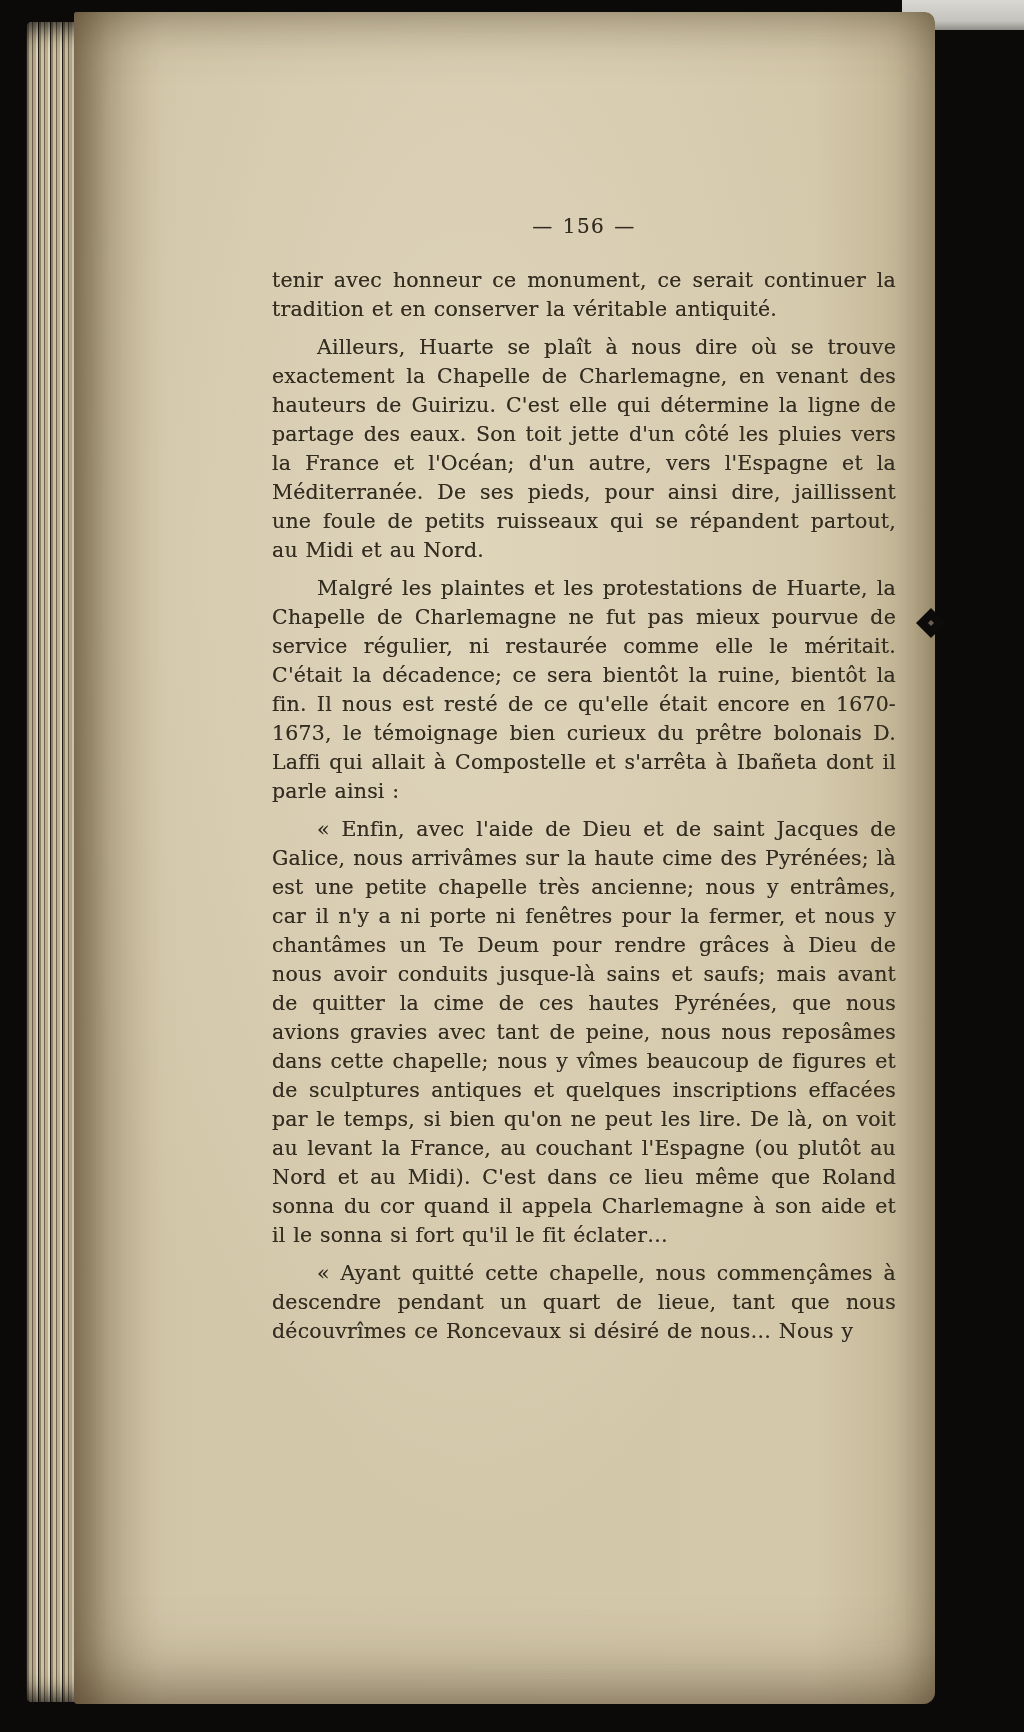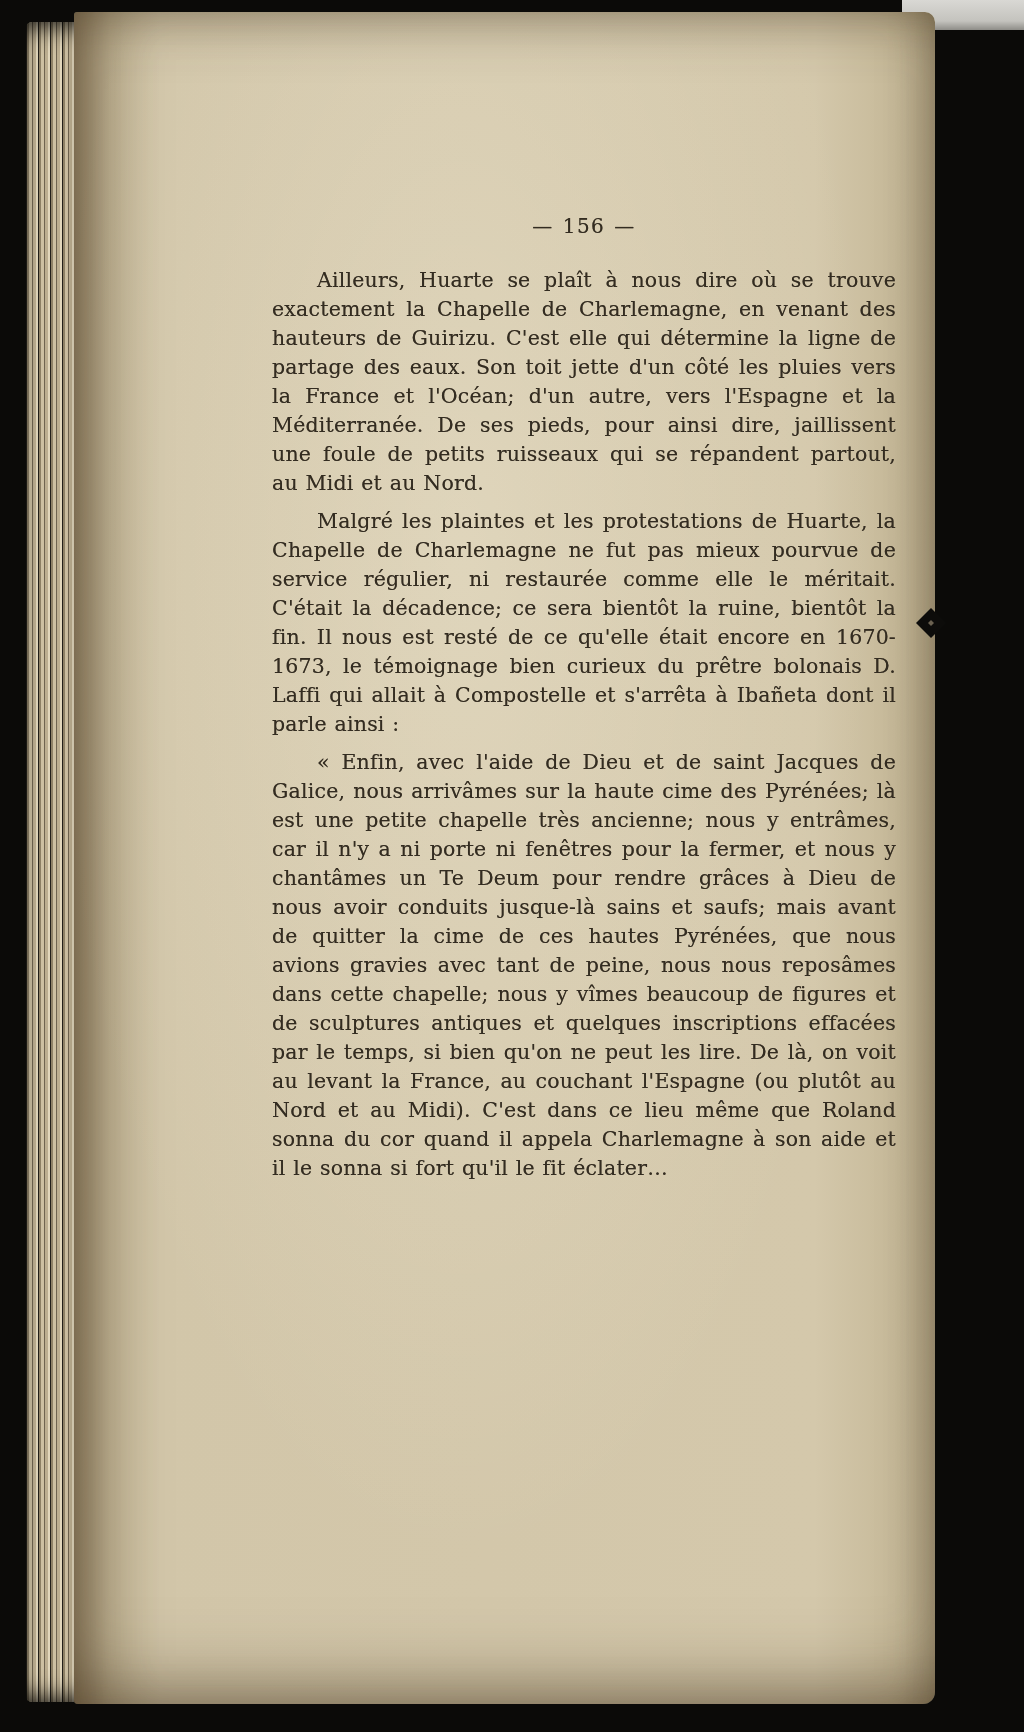--- a/index.html
+++ b/index.html
@@ -83,22 +83,24 @@
 <body>
 
 <div class="scene">
   <div class="page-stack"></div>
   <div class="corner-sliver"></div>
 
   <div class="page">
     <div class="text-block">
       <div class="page-number">— 156 —</div>
 
+    <p class="para"><span class="">tenir avec honneur ce monument, ce serait continuer la tradition et en conserver la véritable antiquité.</span></p>
         <p class="para indent"><span class="">Ailleurs, Huarte se plaît à nous dire où se trouve exactement la Chapelle de Charlemagne, en venant des hauteurs de Guirizu. C'est elle qui détermine la ligne de partage des eaux. Son toit jette d'un côté les pluies vers la France et l'Océan; d'un autre, vers l'Espagne et la Méditerranée. De ses pieds, pour ainsi dire, jaillissent une foule de petits ruisseaux qui se répandent partout, au Midi et au Nord.</span></p>
         <p class="para indent"><span class="">Malgré les plaintes et les protestations de Huarte, la Chapelle de Charlemagne ne fut pas mieux pourvue de service régulier, ni restaurée comme elle le méritait. C'était la décadence; ce sera bientôt la ruine, bientôt la fin. Il nous est resté de ce qu'elle était encore en 1670-1673, le témoignage bien curieux du prêtre bolonais D. Laffi qui allait à Compostelle et s'arrêta à Ibañeta dont il parle ainsi :</span></p>
         <p class="para indent"><span class="">« Enfin, avec l'aide de Dieu et de saint Jacques de Galice, nous arrivâmes </span><span class="italic">sur la haute cime des Pyrénées;</span><span class=""> là est une petite chapelle très ancienne; nous y entrâmes, car il n'y a ni porte ni fenêtres pour la fermer, et nous y chantâmes un </span><span class="italic">Te Deum</span><span class=""> pour rendre grâces à Dieu de nous avoir conduits jusque-là sains et saufs; mais avant de quitter </span><span class="italic">la cime de ces hautes Pyrénées,</span><span class=""> que nous avions gravies avec tant de peine, nous nous reposâmes dans cette chapelle; nous y vîmes beaucoup de figures et de sculptures antiques et quelques inscriptions effacées par le temps, si bien qu'on ne peut les lire. De là, on voit au levant la France, au couchant l'Espagne (ou plutôt au Nord et au Midi). C'est dans ce lieu même que Roland sonna du cor quand il appela Charlemagne à son aide et il le sonna si fort qu'il le fit éclater…</span></p>
+        <p class="para indent"><span class="">« Ayant quitté cette chapelle, nous commençâmes à descendre pendant un quart de lieue, tant que nous découvrîmes ce Roncevaux si désiré de nous… Nous y</span></p>
       </div>
   </div>
 
   <div class="ink-mark">
     <span class="ink-mark-hole"></span>
   </div>
 </div>
 
 </body></html>

